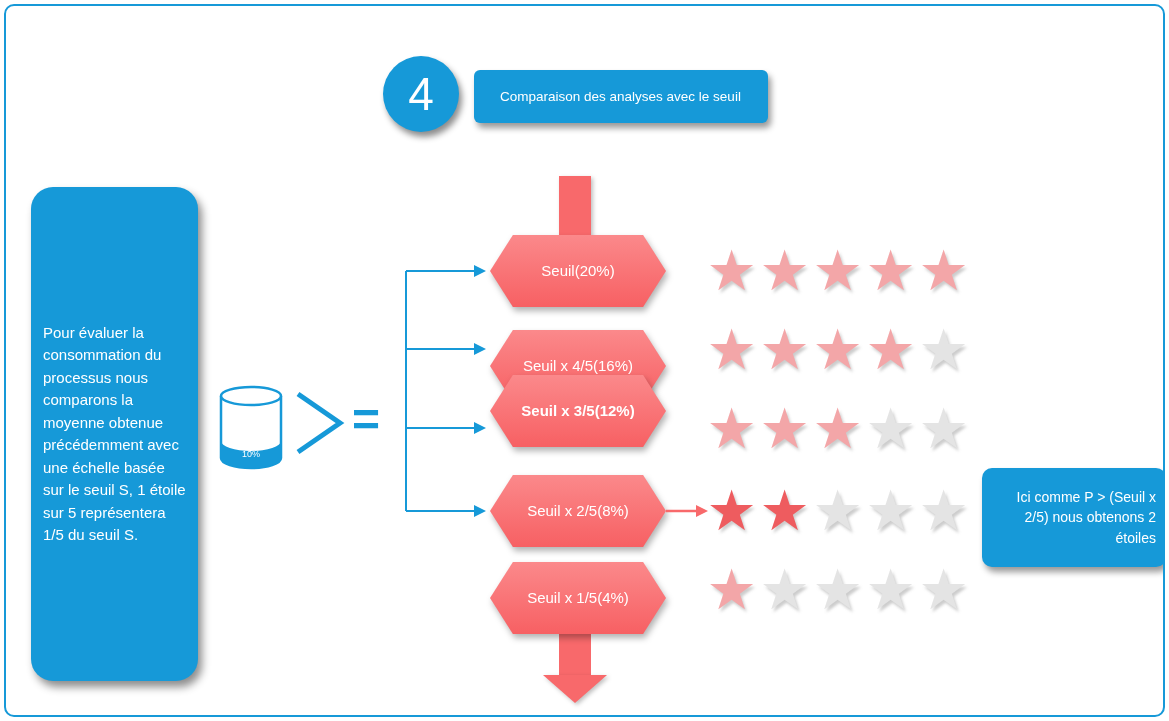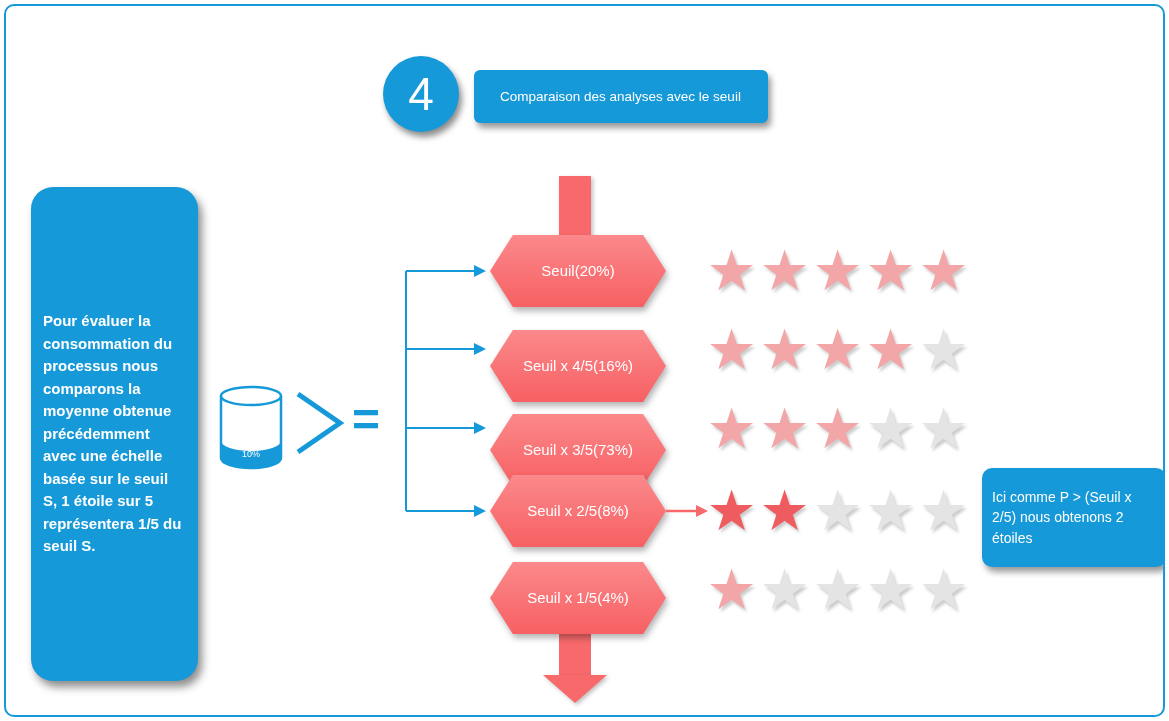--- a/index.html
+++ b/index.html
@@ -31,21 +31,21 @@
     left: 468px; top: 64px; width: 294px; height: 53px;
     background: var(--blue); border-radius: 6px;
     color: #fff; font-size: 13.5px;
     display: flex; align-items: center; justify-content: flex-start;
     text-align: center; padding: 0 26px;
     box-shadow: 3px 5px 6px rgba(0,0,0,0.4);
   }
   .left-panel {
     left: 25px; top: 181px; width: 167px; height: 494px;
     background: var(--blue); border-radius: 22px;
-    color: #fff; font-weight: bold; font-size: 15px; line-height: 1.5;
+    color: #fff; font-weight: normal; font-size: 15px; line-height: 1.5;
     display: flex; align-items: center;
     padding: 14px 12px;
     box-shadow: 4px 6px 8px rgba(0,0,0,0.45);
   }
   .gt-sign { left: 288px; top: 384px; }
   .eq-sign {
     left: 346px; top: 390px;
     font-size: 48px; font-weight: bold; color: var(--blue);
     line-height: 1;
   }
@@ -84,21 +84,21 @@
     border-left: 32px solid transparent;
     border-right: 32px solid transparent;
     border-top: 28px solid var(--red);
     filter: drop-shadow(2px 2px 2px rgba(0,0,0,0.25));
   }
   .note-box {
     left: 976px; top: 462px; width: 184px; height: 99px;
     background: var(--blue); border-radius: 10px;
     color: #fff; font-size: 14px; line-height: 1.45;
     display: flex; align-items: center; justify-content: center;
-    text-align: left; padding: 6px 10px;
+    text-align: right; padding: 6px 10px;
     box-shadow: 3px 5px 6px rgba(0,0,0,0.4);
   }
   svg text { font-family: "Liberation Sans", sans-serif; }
 </style>
 </head>
 <body>
 
 <div class="page">
 
   <div class="abs step-circle">
@@ -147,24 +147,24 @@
           <div>Seuil</div>
           <div>(20%)</div>
         </div>
       </div>
       <div class="hex-wrap" style="top: 324px;">
         <div class="hexagon">
           <div>Seuil x 4/5</div>
           <div>(16%)</div>
         </div>
       </div>
-      <div class="hex-wrap" style="top: 408px;">
+      <div class="hex-wrap" style="top: 369px; font-weight: bold;">
         <div class="hexagon">
           <div>Seuil x 3/5</div>
-          <div>(73%)</div>
+          <div>(12%)</div>
         </div>
       </div>
       <div class="hex-wrap" style="top: 469px;">
         <div class="hexagon">
           <div>Seuil x 2/5</div>
           <div>(8%)</div>
         </div>
       </div>
       <div class="hex-wrap" style="top: 548px; margin-top: 8px;">
         <div class="hexagon">

